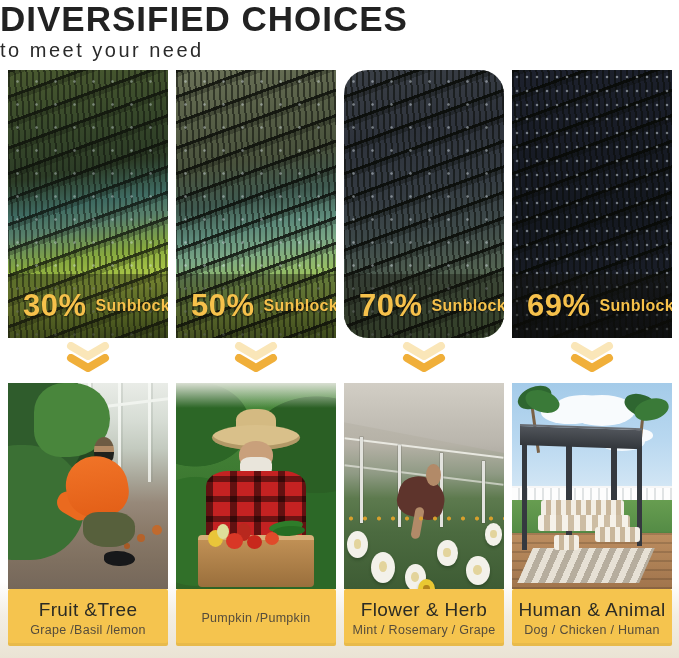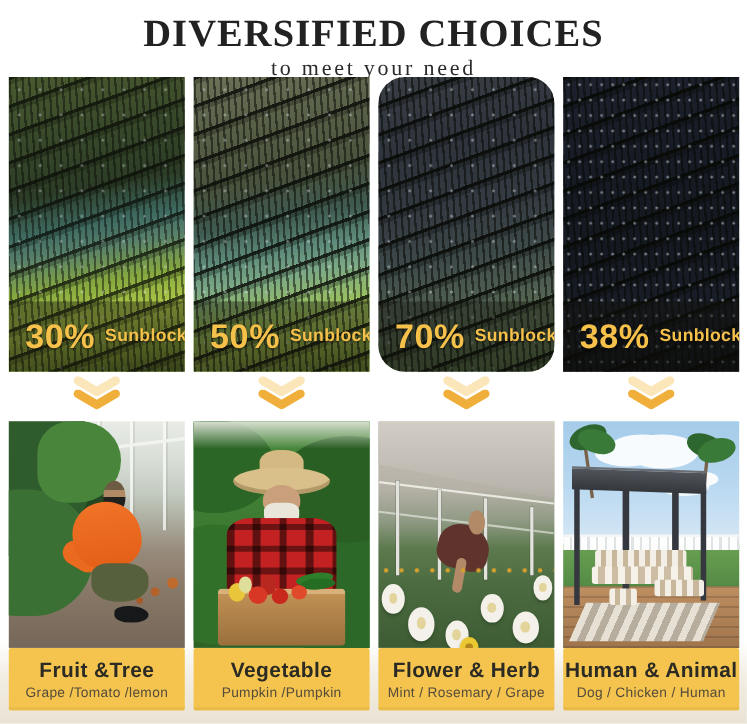--- a/index.html
+++ b/index.html
@@ -6,21 +6,21 @@
     --accent-yellow:#F6C14B; --card-yellow:#F5C44E; --arrow-gold:#F0AF3A;
     --arrow-light:#FAE6B8; --title-color:#222222; --card-text:#2B2B24; --footer-beige:#EAE3D4;
   }
   *{box-sizing:border-box; margin:0; padding:0;}
   html,body{width:679px; height:658px; overflow:hidden;}
   body{font-family:"Liberation Sans", sans-serif;}
   .page{position:relative; width:679px; height:658px;
     background:linear-gradient(180deg,#ffffff 0%,#ffffff 88.5%,#f3eee3 93.5%,var(--footer-beige) 100%);}
 
   
-  .header{position:absolute; top:12px; left:0; width:100%; text-align:center;font-family:Liberation Serif, serif;}
+  .header{position:absolute; top:0; left:0; width:100%; }
   .title{font-size:35px; font-weight:bold; letter-spacing:1px; color:var(--title-color); margin-top:0; line-height:1.1;}
   .subtitle{font-size:20px; letter-spacing:2.5px; color:#2a2a2a; margin-top:0;}
 
   
   .row{position:absolute; left:8px; width:664px; display:flex; gap:8px;}
   .row > *{flex:1 1 0; min-width:0;}
 
   
   .mesh-row{top:70px; height:268px;}
   .panel{position:relative; overflow:hidden;}
@@ -164,21 +164,21 @@
   .ph4 .backrest{left:18%; top:57%; width:52%; height:8%;}
   .ph4 .seat{left:16%; top:64%; width:58%; height:8%; background:repeating-linear-gradient(90deg,#f6f2ea 0 6px,#cdbda4 6px 12px);}
   .ph4 .chaise{left:52%; top:70%; width:28%; height:7%;}
   .ph4 .ottoman{left:26%; top:74%; width:16%; height:7%;}
 
   
   .card-row{top:589px; height:57px;}
   .card{background:var(--card-yellow); border-radius:2px; text-align:center;
     display:flex; flex-direction:column; justify-content:center; gap:2px;
     box-shadow:inset 0 -3px 0 rgba(0,0,0,.05);}
-  .card-title{font-size:19px; font-weight:bold; color:var(--card-text); letter-spacing:.4px;}
+  .card-title{font-size:19px; font-weight:normal; color:var(--card-text); letter-spacing:.4px;}
   .card-sub{font-size:12.5px; color:#554c3c; letter-spacing:.3px;}
 </style>
 </head>
 <body>
 
 <div class="page">
 
   <div class="header">
     <div class="title">DIVERSIFIED CHOICES</div>
     <div class="subtitle">to meet your need</div>
@@ -202,21 +202,21 @@
     <div class="panel p-70">
       <div class="weave"></div>
       <div class="band">
         <span class="pct">70%</span>
         <span class="sb">Sunblock</span>
       </div>
     </div>
     <div class="panel p-90">
       <div class="weave"></div>
       <div class="band">
-        <span class="pct">38%</span>
+        <span class="pct">69%</span>
         <span class="sb">Sunblock</span>
       </div>
     </div>
   </div>
 
   <div class="row arrow-row">
     <div class="arrow-cell">
       <svg class="chev" width="46" height="20" viewBox="0 0 46 20">
           <polyline points="6,4 23,14 40,4" fill="none" stroke="var(--arrow-light)" stroke-width="8" stroke-linecap="round" stroke-linejoin="round"></polyline>
         </svg>
@@ -329,24 +329,23 @@
       <div class="cush backrest"></div>
       <div class="cush seat"></div>
       <div class="cush chaise"></div>
       <div class="cush ottoman"></div>
     </div>
   </div>
 
   <div class="row card-row">
     <div class="card">
       <div class="card-title">Fruit &amp;Tree</div>
-      <div class="card-sub">Grape /Tomato /lemon</div>
+      <div class="card-sub">Grape /Basil /lemon</div>
     </div>
     <div class="card">
-      <div class="card-title">Vegetable</div>
       <div class="card-sub">Pumpkin /Pumpkin</div>
     </div>
     <div class="card">
       <div class="card-title">Flower &amp; Herb</div>
       <div class="card-sub">Mint / Rosemary / Grape</div>
     </div>
     <div class="card">
       <div class="card-title">Human &amp; Animal</div>
       <div class="card-sub">Dog / Chicken / Human</div>
     </div>

